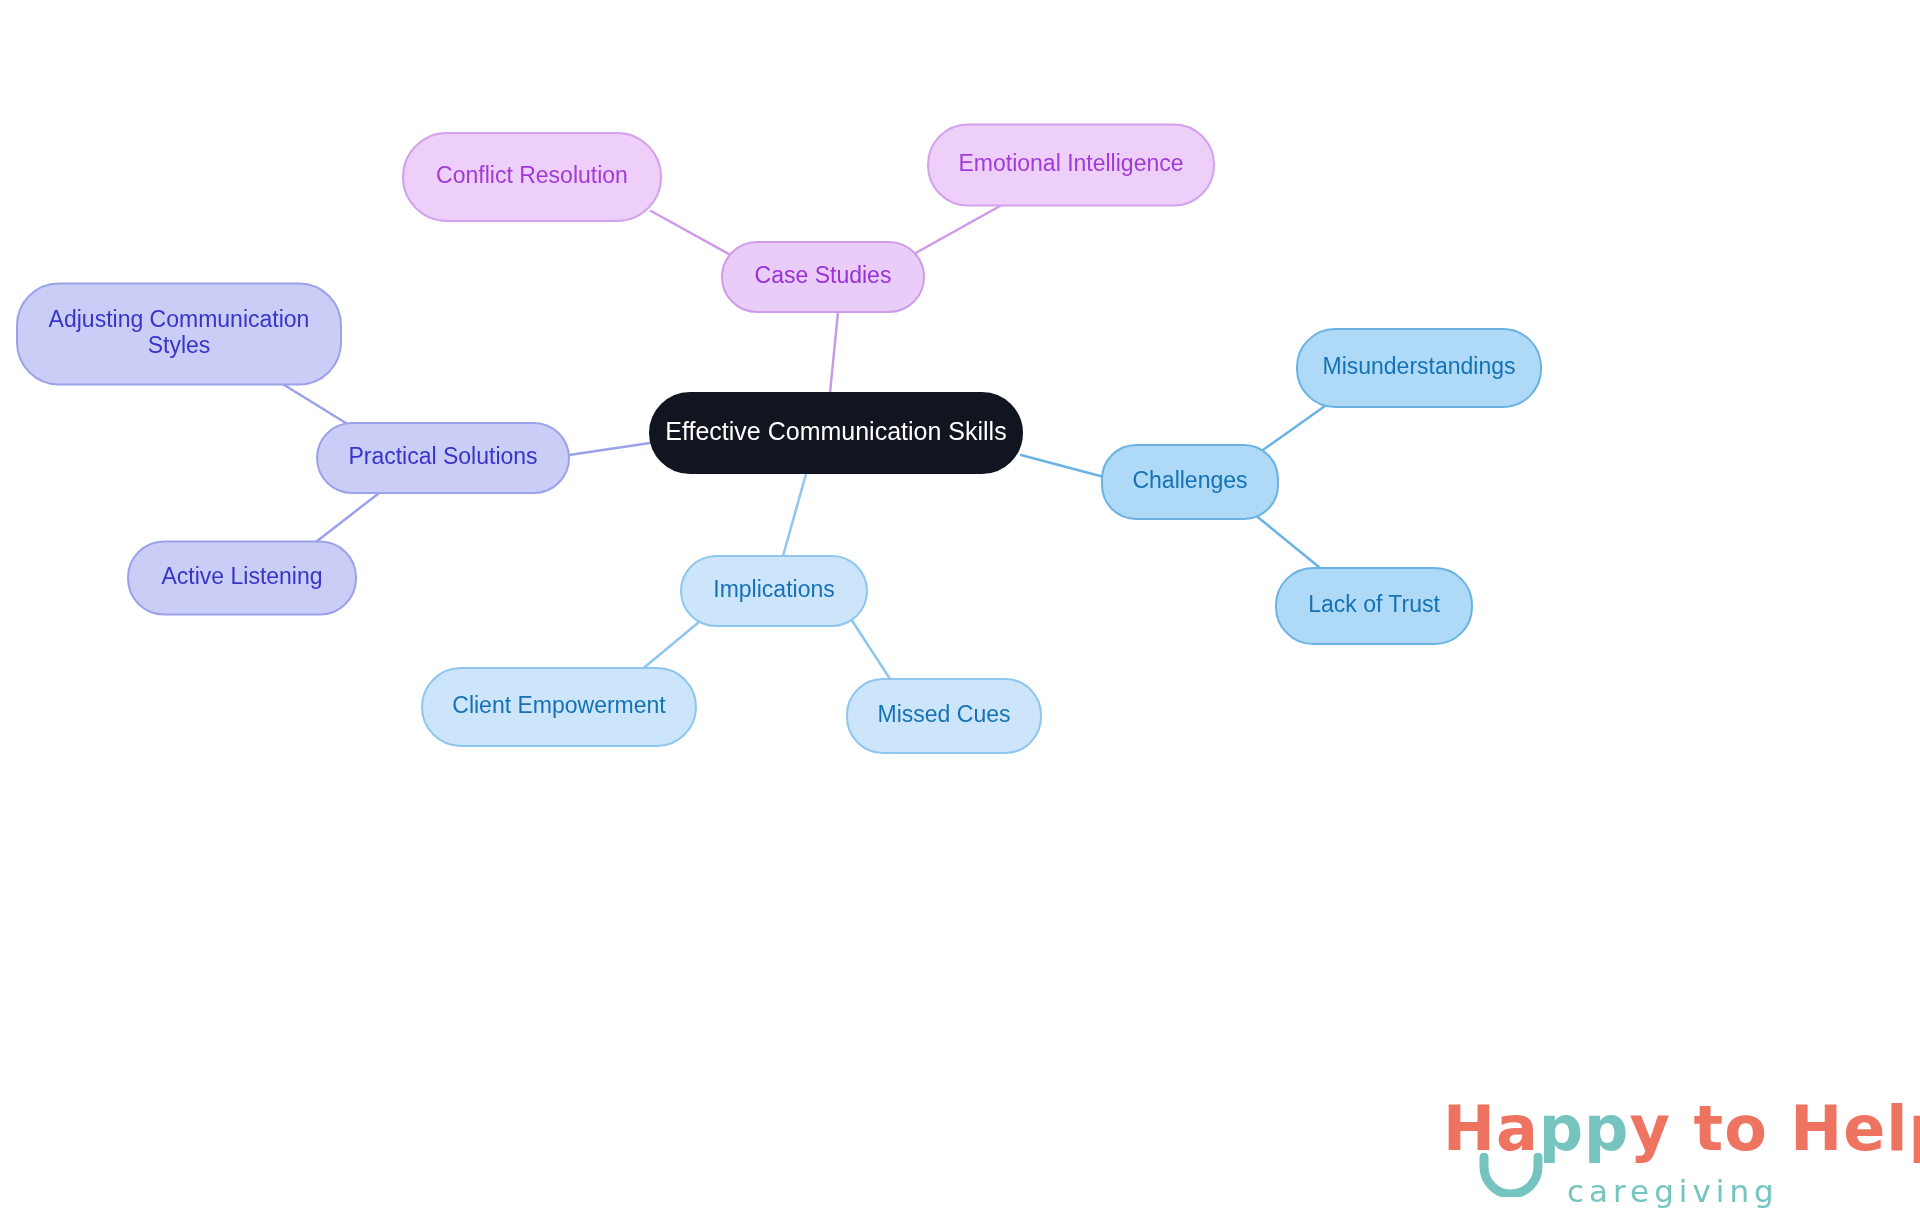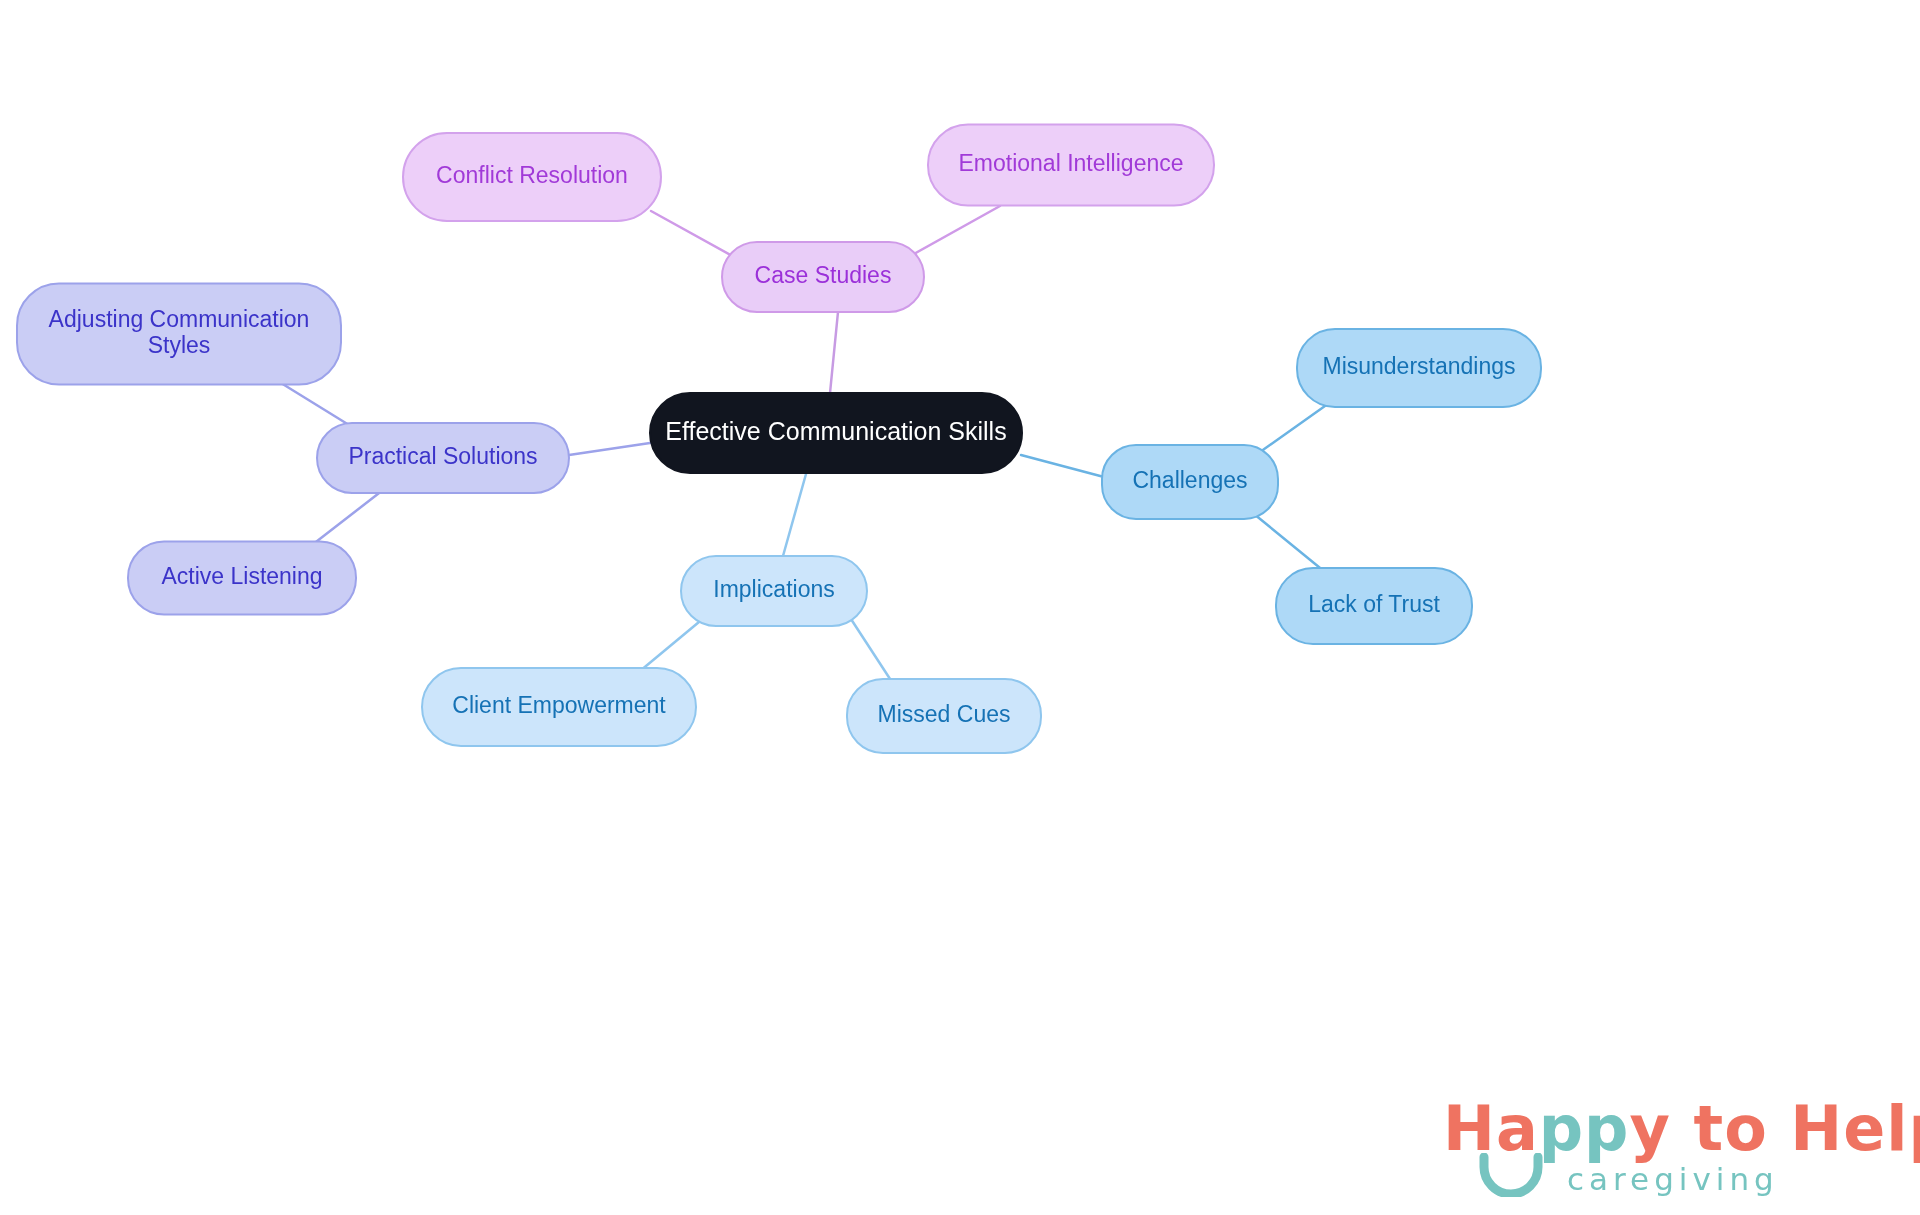--- a/index.html
+++ b/index.html
@@ -52,21 +52,21 @@
     font-weight: bold;
     font-size: 62px;
     letter-spacing: 1px;
     line-height: 1;
     white-space: nowrap;
     margin-left: 48px;
   }
   .logo-sub {
     position: absolute;
     left: 172px;
-    top: 63px;
+    top: 75px;
     font-family: "DejaVu Sans", sans-serif;
     font-size: 31px;
     letter-spacing: 5px;
     color: #76c4c0;
     white-space: nowrap;
   }
   #logo-smile {
     position: absolute;
     left: 83px;
     top: 55px;

